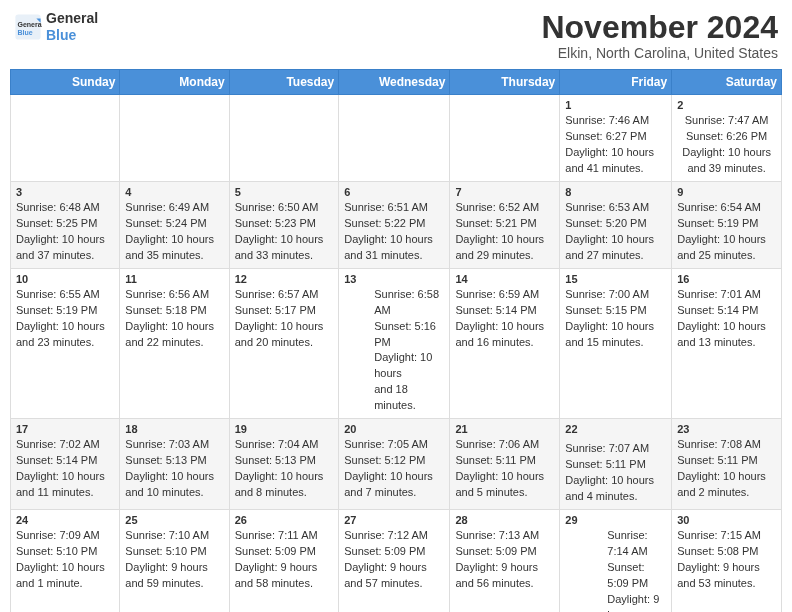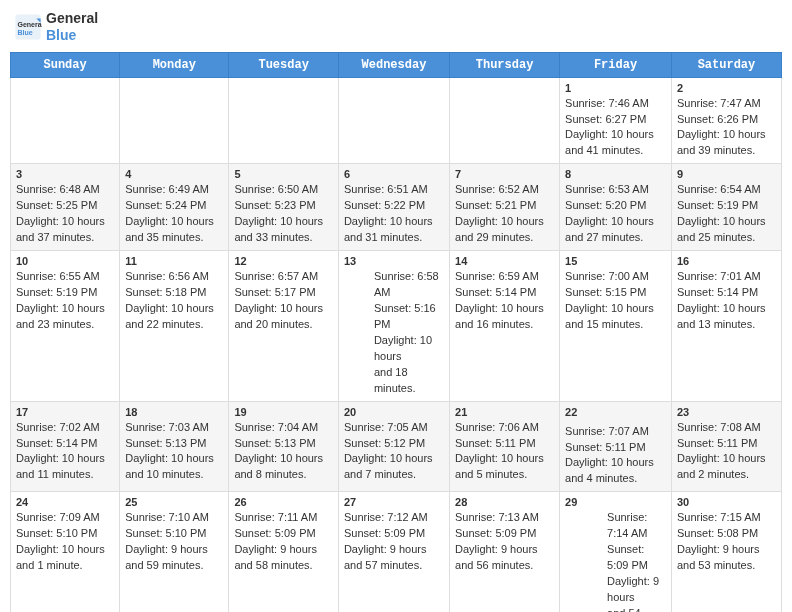--- a/index.html
+++ b/index.html
@@ -52,23 +52,22 @@
       width: 100%;
       border-collapse: collapse;
       border: 1px solid #ccc;
     }
     .calendar th {
       background: #4a90d9;
       color: #fff;
       font-size: 12px;
       font-weight: bold;
       padding: 5px 4px;
-      text-align: center;
+      text-align: right;
       border: 1px solid #3a80c9;
-      font-family: Liberation Mono, monospace;
     }
     .calendar td {
       vertical-align: top;
       border: 1px solid #ddd;
       padding: 4px 5px;
       font-size: 10px;
       color: #333;
       width: 113px;
       min-height: 80px;
       background: #fff;
@@ -105,20 +104,24 @@
       <text x="5" y="32" font-size="10" font-weight="bold" fill="#4a90d9" font-family="Arial">Blue</text>
       <polygon points="32,8 38,14 38,8" fill="#4a90d9"></polygon>
     </svg>
     <div>
       <div class="logo-text">
         <div>General</div>
         <div><span>Blue</span></div>
       </div>
     </div>
   </div>
+  <div class="title-block">
+    <div class="month-year">November 2024</div>
+    <div class="location">Elkin, North Carolina, United States</div>
+  </div>
 </div>
 
 <table class="calendar">
   <thead>
     <tr>
         <th>Sunday</th>
         <th>Monday</th>
         <th>Tuesday</th>
         <th>Wednesday</th>
         <th>Thursday</th>
@@ -135,21 +138,21 @@
         <td class="empty-cell"></td>
         <td>
           <span class="day-num">1</span>
           <div class="day-info" style="white-space: pre-line;">Sunrise: 7:46 AM
 Sunset: 6:27 PM
 Daylight: 10 hours
 and 41 minutes.</div>
         </td>
         <td>
           <span class="day-num">2</span>
-          <div class="day-info" style="white-space: pre-line;">Sunrise: 7:47 AM
+          <div class="day-info" style="white-space: pre-line; text-align: center;">Sunrise: 7:47 AM
 Sunset: 6:26 PM
 Daylight: 10 hours
 and 39 minutes.</div>
         </td>
       </tr>
       <tr>
         <td>
           <span class="day-num">3</span>
           <div class="day-info" style="white-space: pre-line;">Sunrise: 6:48 AM
 Sunset: 5:25 PM

